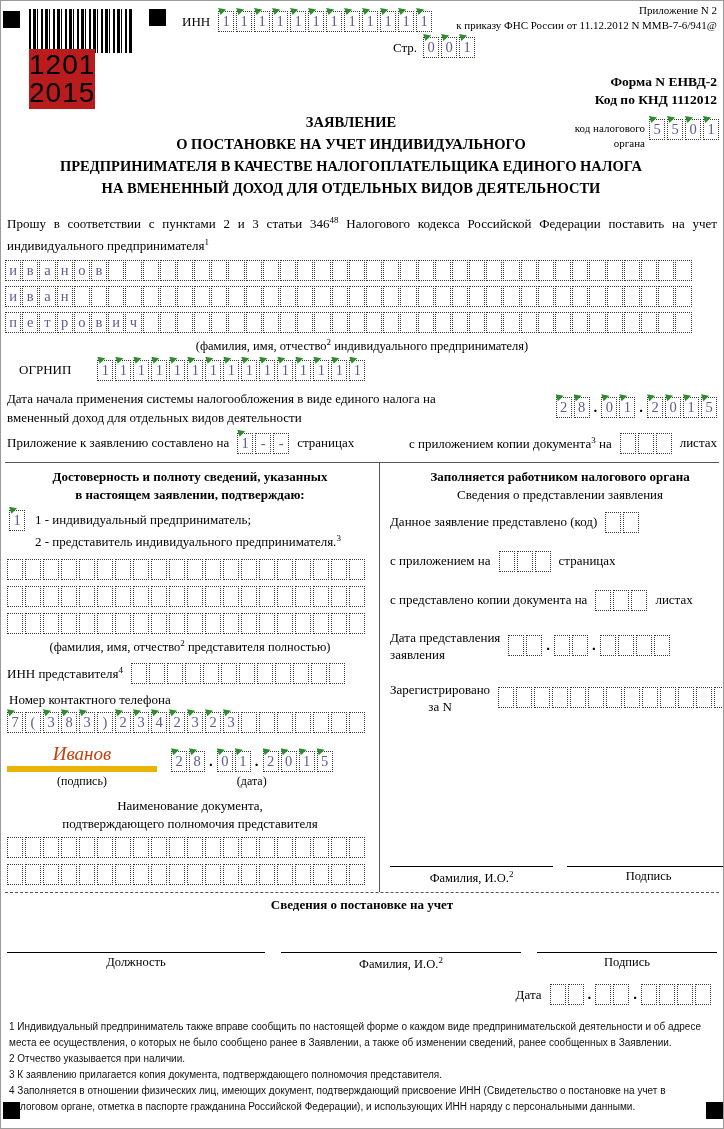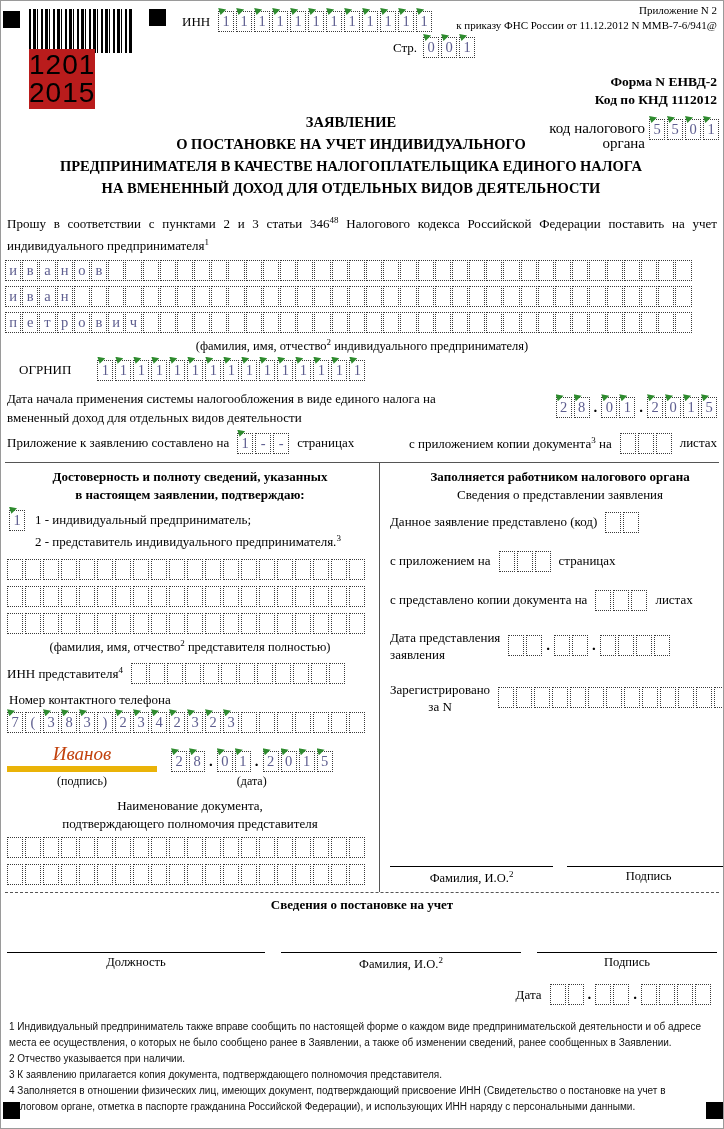--- a/index.html
+++ b/index.html
@@ -23,21 +23,21 @@
   .bcnum{font-family:Liberation Sans, sans-serif;font-size:28px;letter-spacing:1px;margin-top:-4px;background:#b91c1c;display:inline-block;}
   .innrow{position:absolute;left:177px;top:8px;display:flex;align-items:center;gap:8px;}
   .strrow{position:absolute;left:388px;top:34px;display:flex;align-items:center;gap:6px;}
   .apx{position:absolute;right:2px;top:0;text-align:right;font-size:11px;line-height:15px;}
   .formlbl{position:absolute;right:2px;top:70px;text-align:right;font-weight:bold;font-size:13.5px;line-height:18px;}
 
   
   .titlewrap{position:relative;min-height:92px;}
   .title{width:640px;margin:0 26px;text-align:center;font-weight:bold;font-size:14.5px;line-height:22px;}
   .taxcode{position:absolute;right:0;top:8px;display:flex;align-items:flex-start;gap:4px;}
-  .taxcode .lbl{text-align:right;font-size:15px;line-height:15px;padding-top:2px;}
+  .taxcode .lbl{text-align:right;font-size:11px;line-height:15px;padding-top:2px;}
 
   .intro{margin:8px 2px 4px 2px;text-align:justify;line-height:19px;}
   sup{font-size:9px;}
 
   
   .cellrow{display:inline-flex;gap:2px;}
   .cell{position:relative;width:16px;height:21px;border:1px dotted #3a3a3a;
     display:inline-flex;align-items:center;justify-content:center;background:#fff;flex:0 0 auto;}
   .cell b{font-weight:normal;font-family:"Liberation Serif",serif;font-size:14.5px;color:#5c5c8e;}
   .gm{position:absolute;top:-4px;left:-1px;width:8px;height:7px;background:#2e8b2e;

